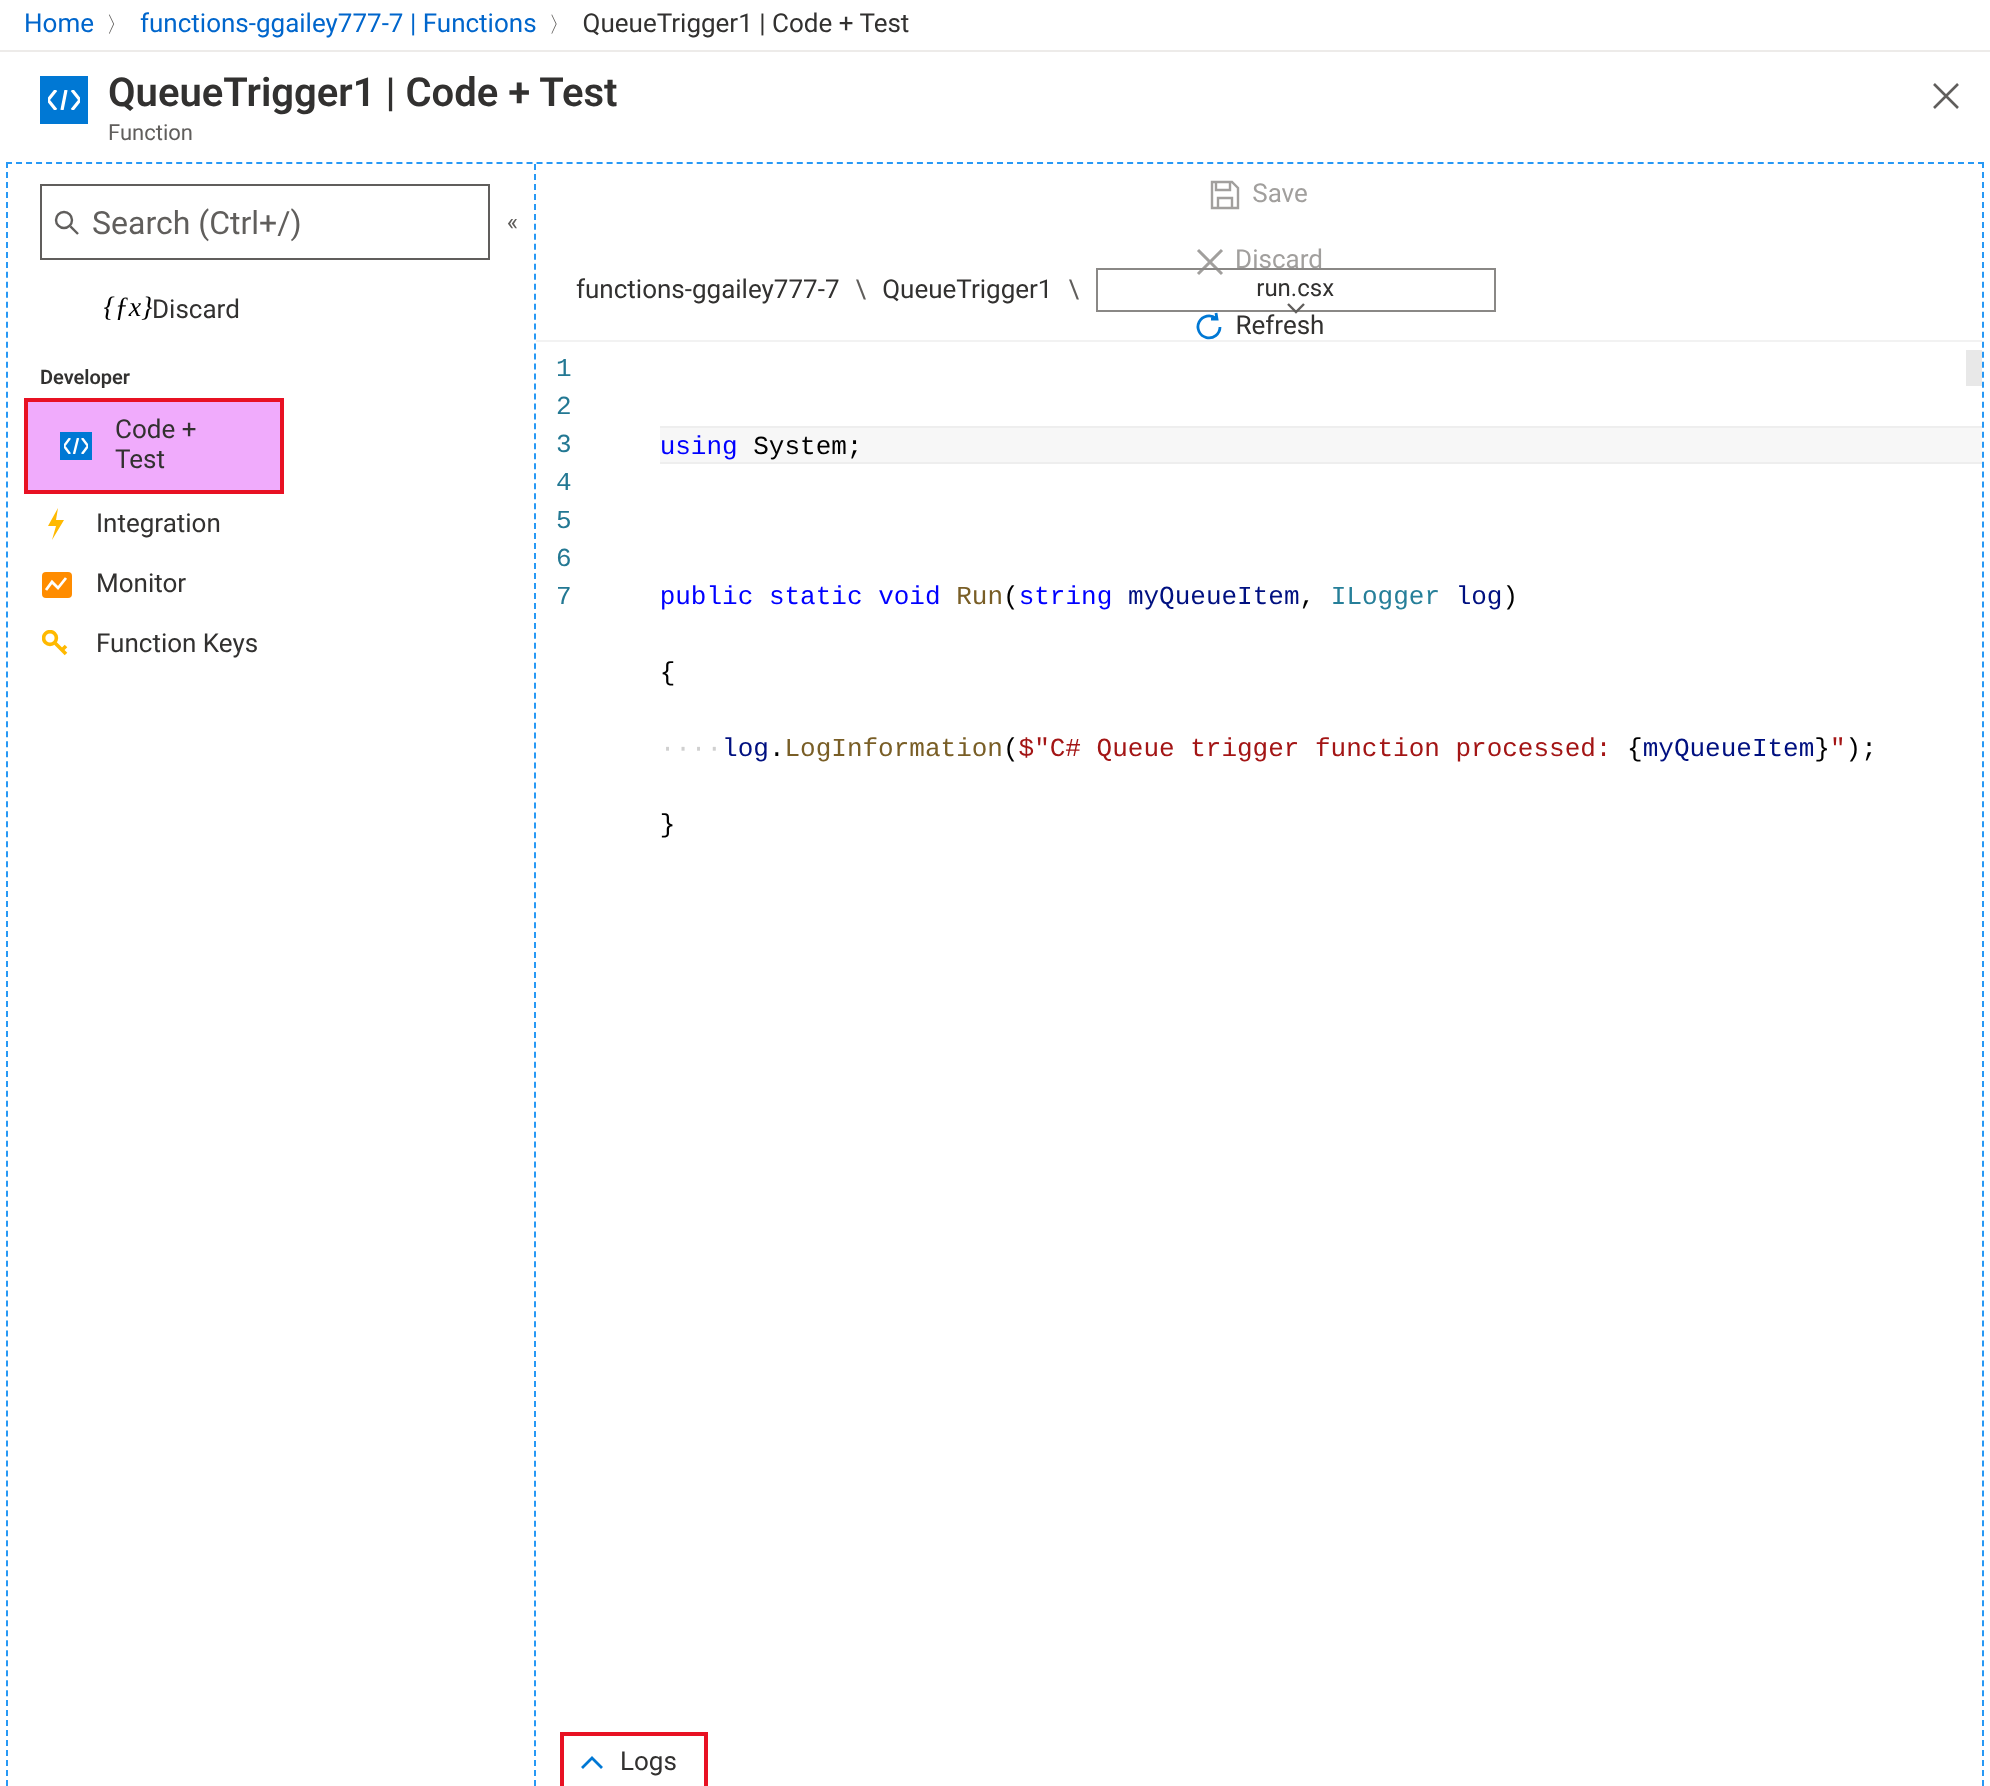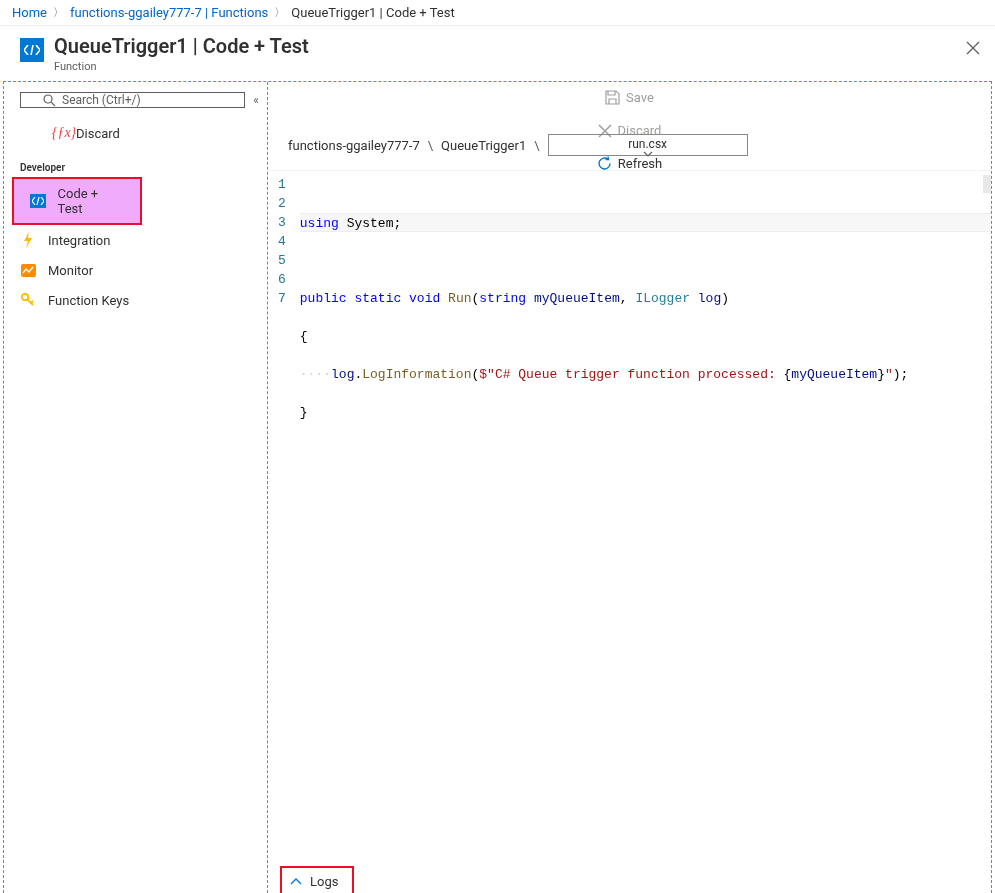--- a/index.html
+++ b/index.html
@@ -91,25 +91,25 @@
 
     
     .search-row {
       display: flex;
       align-items: center;
       padding: 0 8px 10px 16px;
     }
     .search-box {
       flex: 1;
       border: 1px solid #605e5c;
-      height: 16px;
-      display: flex;
-      align-items: center;
-      padding: 0 22px;
-      font-size: 12px;
+      height: 38px;
+      display: flex;
+      align-items: center;
+      padding: 0 6px;
+      font-size: 16px;
       color: #605e5c;
     }
     .search-box .sicon { margin-right: 6px; font-size: 13px; }
     .collapse-btn {
       margin-left: 8px;
       color: #605e5c;
       font-size: 12px;
       cursor: pointer;
     }
 
@@ -203,21 +203,21 @@
       color: #237893;
       user-select: none;
       line-height: 19px;
     }
     .code {
       flex: 1;
       white-space: pre;
       line-height: 19px;
       position: relative;
     }
-    .code .line { height: 19px; }
+    .code .line { height: 19px; margin-left: 30px; }
     .code .line.hl { background: #f7f7f7; border-top: 1px solid #eee; border-bottom: 1px solid #eee; }
     .tok-kw { color: #0000ff; }
     .tok-type { color: #267f99; }
     .tok-str { color: #a31515; }
     .tok-id { color: #001080; }
     .tok-fn { color: #795e26; }
     .tok-plain { color: #000; }
     .tok-punc { color: #000; }
     .tok-dots { color: #d0d0d0; }
     .minimap-ind {
@@ -281,21 +281,21 @@
               <circle cx="5" cy="5" r="4" stroke="#605e5c" stroke-width="1.2" fill="none"></circle>
               <path d="M8.2 8.2 L12 12" stroke="#605e5c" stroke-width="1.2"></path>
             </svg>
         </span>
         <span>Search (Ctrl+/)</span>
       </div>
       <span class="collapse-btn">«</span>
     </div>
 
     <div class="nav-item">
-      <span class="nicon" style="color:#ef4444;font-style:italic;font-family:Georgia,serif;padding-left:44px;">{ƒx}</span>
+      <span class="nicon" style="color:#000000;font-style:italic;font-family:Georgia,serif;padding-left:44px;">{ƒx}</span>
       <span>Discard</span>
     </div>
 
     <div class="nav-section">Developer</div>
 
     <div class="highlight-red">
       <div class="nav-item active">
         <span class="nicon" style="background:#0078d4;color:#fff;width:16px;height:14px;font-size:9px;">
           <svg width="12" height="8" viewBox="0 0 12 8">
               <path d="M3 0 L0 4 L3 8 M9 0 L12 4 L9 8 M7 0 L5 8" stroke="#fff" stroke-width="1.2" fill="none"></path>

